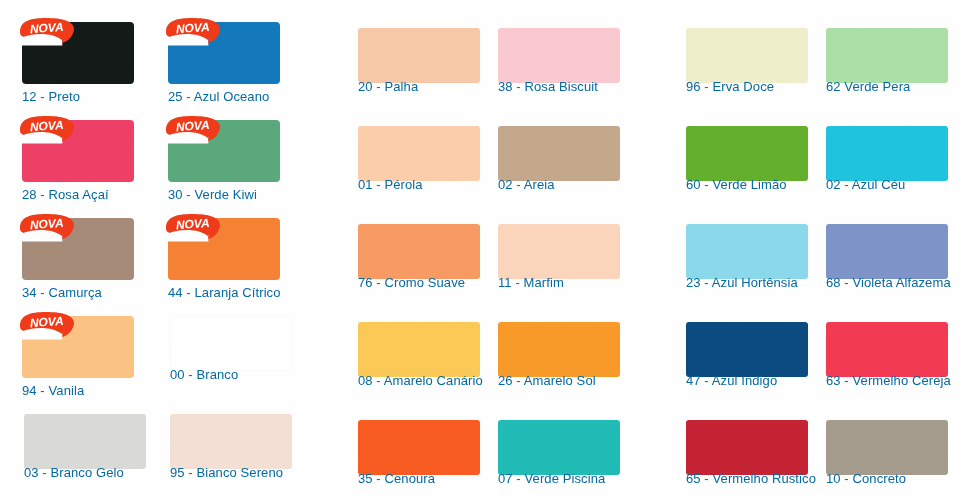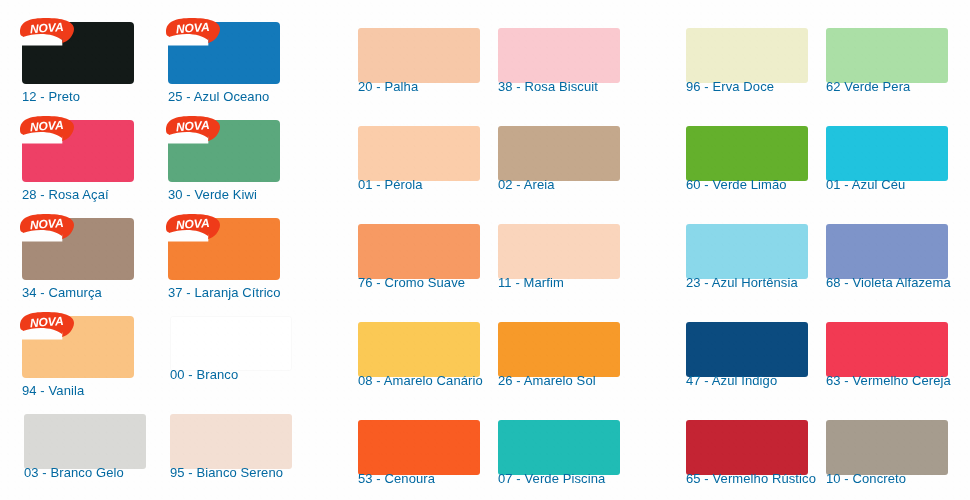--- a/index.html
+++ b/index.html
@@ -154,21 +154,21 @@
       </div>
       <div class="cell nova-cell" style="left: 168px; top: 218px;">
         <div class="swatch" style="background: rgb(245, 129, 52);"></div>
         <div class="nova-badge">
           <svg viewBox="0 0 62 30" xmlns="http://www.w3.org/2000/svg">
             <path d="M4 16 C4 5, 14 2, 30 2 C46 2, 58 5, 58 13 C58 19, 52 26, 46 27 C48 22, 44 17, 40 16 C30 14, 16 14, 9 19 C6 21, 4 20, 4 16 Z" fill="#ef3b19"></path>
             <path d="M5 14 C10 10, 22 9, 33 11 C43 13, 48 18, 46 24 C38 17, 20 16, 7 21 C5 19, 5 16, 5 14 Z" fill="#ef3b19"></path>
             <text x="31" y="16" text-anchor="middle" font-family="Liberation Sans, DejaVu Sans, sans-serif" font-size="12" font-weight="bold" font-style="italic" fill="#ffffff" transform="rotate(-4 31 16)">NOVA</text>
           </svg>
         </div>
-        <div class="label">37 - Laranja Cítrico</div>
+        <div class="label">44 - Laranja Cítrico</div>
       </div>
       <div class="cell nova-cell" style="left: 22px; top: 316px;">
         <div class="swatch" style="background: rgb(250, 195, 131);"></div>
         <div class="nova-badge">
           <svg viewBox="0 0 62 30" xmlns="http://www.w3.org/2000/svg">
             <path d="M4 16 C4 5, 14 2, 30 2 C46 2, 58 5, 58 13 C58 19, 52 26, 46 27 C48 22, 44 17, 40 16 C30 14, 16 14, 9 19 C6 21, 4 20, 4 16 Z" fill="#ef3b19"></path>
             <path d="M5 14 C10 10, 22 9, 33 11 C43 13, 48 18, 46 24 C38 17, 20 16, 7 21 C5 19, 5 16, 5 14 Z" fill="#ef3b19"></path>
             <text x="31" y="16" text-anchor="middle" font-family="Liberation Sans, DejaVu Sans, sans-serif" font-size="12" font-weight="bold" font-style="italic" fill="#ffffff" transform="rotate(-4 31 16)">NOVA</text>
           </svg>
         </div>
@@ -209,21 +209,21 @@
       <div class="cell plain-cell" style="left: 498px; top: 126px;">
         <div class="swatch" style="background: rgb(196, 168, 140);"></div>
         <div class="label">02 - Areia</div>
       </div>
       <div class="cell plain-cell" style="left: 686px; top: 126px;">
         <div class="swatch" style="background: rgb(100, 176, 44);"></div>
         <div class="label">60 - Verde Limão</div>
       </div>
       <div class="cell plain-cell" style="left: 826px; top: 126px;">
         <div class="swatch" style="background: rgb(32, 195, 222);"></div>
-        <div class="label">01 - Azul Céu</div>
+        <div class="label">02 - Azul Céu</div>
       </div>
       <div class="cell plain-cell" style="left: 358px; top: 224px;">
         <div class="swatch" style="background: rgb(247, 154, 99);"></div>
         <div class="label">76 - Cromo Suave</div>
       </div>
       <div class="cell plain-cell" style="left: 498px; top: 224px;">
         <div class="swatch" style="background: rgb(250, 213, 188);"></div>
         <div class="label">11 - Marfim</div>
       </div>
       <div class="cell plain-cell" style="left: 686px; top: 224px;">
@@ -245,21 +245,21 @@
       <div class="cell plain-cell" style="left: 686px; top: 322px;">
         <div class="swatch" style="background: rgb(11, 75, 127);"></div>
         <div class="label">47 - Azul Indigo</div>
       </div>
       <div class="cell plain-cell" style="left: 826px; top: 322px;">
         <div class="swatch" style="background: rgb(242, 58, 83);"></div>
         <div class="label">63 - Vermelho Cereja</div>
       </div>
       <div class="cell plain-cell" style="left: 358px; top: 420px;">
         <div class="swatch" style="background: rgb(249, 92, 34);"></div>
-        <div class="label">53 - Cenoura</div>
+        <div class="label">35 - Cenoura</div>
       </div>
       <div class="cell plain-cell" style="left: 498px; top: 420px;">
         <div class="swatch" style="background: rgb(32, 188, 181);"></div>
         <div class="label">07 - Verde Piscina</div>
       </div>
       <div class="cell plain-cell" style="left: 686px; top: 420px;">
         <div class="swatch" style="background: rgb(196, 36, 51);"></div>
         <div class="label">65 - Vermelho Rústico</div>
       </div>
       <div class="cell plain-cell" style="left: 826px; top: 420px;">

